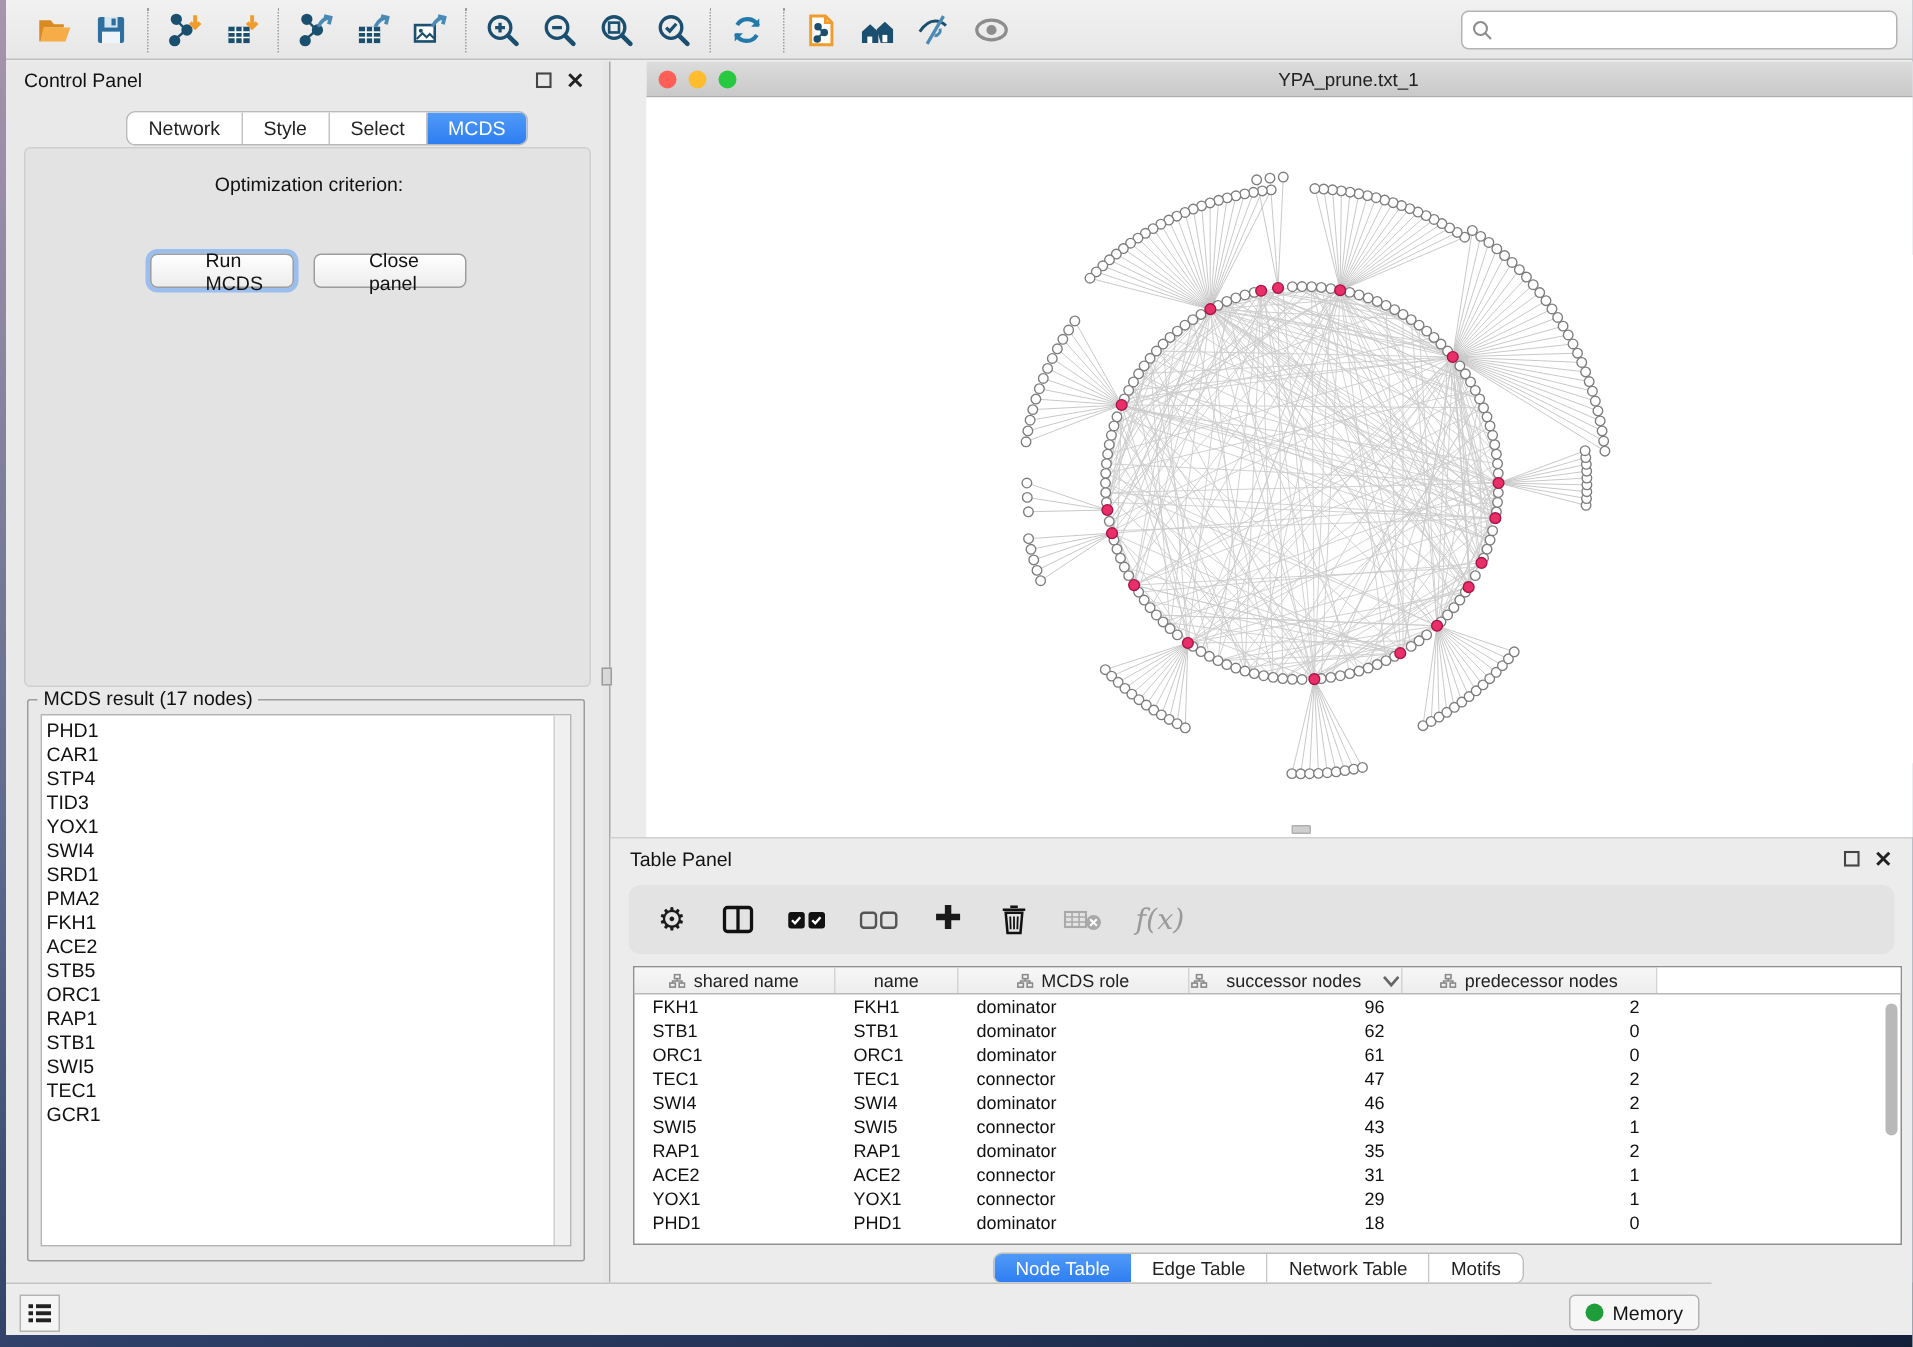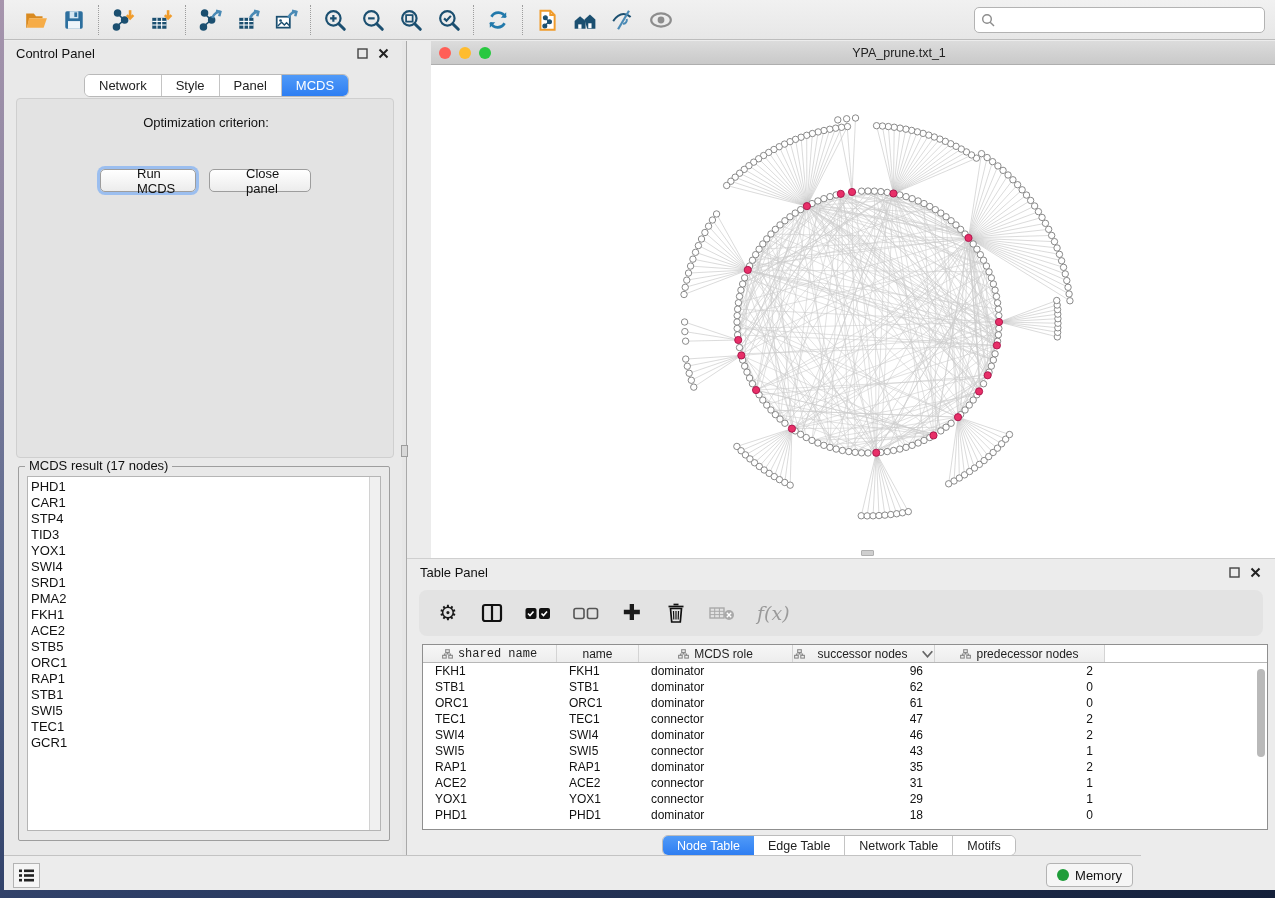--- a/index.html
+++ b/index.html
@@ -298,21 +298,21 @@
         </span>
       <span class="win-btn">
           <svg viewBox="0 0 11 11">
             <path d="M1.5 1.5l8 8M9.5 1.5l-8 8" stroke="#222" stroke-width="2"></path>
           </svg>
         </span>
     </div>
     <div id="cp-tabs" class="abs">
         <div class="seg">Network</div>
         <div class="seg">Style</div>
-        <div class="seg">Panel</div>
+        <div class="seg">Select</div>
         <div class="seg sel">MCDS</div>
       </div>
     <div id="cp-body" class="abs">
       <div id="opt-label" class="abs">Optimization criterion:</div>
       <div id="run-btn" class="push-btn abs">Run MCDS</div>
       <div id="closepanel-btn" class="push-btn abs">Close panel</div>
     </div>
     <div id="mcds-fieldset" class="abs">
       <span id="mcds-legend">MCDS result (17 nodes)</span>
       <div id="mcds-list">
@@ -1115,21 +1115,21 @@
             <circle cx="20" cy="10" r="5" fill="#a9a9a9"></circle>
             <path d="M17.8 7.8l4.4 4.4M22.2 7.8l-4.4 4.4" stroke="#fff" stroke-width="1.4"></path>
           </svg>
         </div>
         <div class="tt-btn">
           <span id="fx-label">f(x)</span>
         </div>
       </div>
     <div id="node-table">
       <div id="nt-header">
-          <div class="nt-hcell" style="width: 134px; font-family: Liberation Mono, monospace;">
+          <div class="nt-hcell" style="width: 134px;">
             <svg viewBox="0 0 12 11" style="width:11px;height:10px;">
               <g fill="none" stroke="#8a8a8a" stroke-width="1.2">
                 <rect x="4" y="0.8" width="4" height="3"></rect>
                 <rect x="0.6" y="7" width="4" height="3"></rect>
                 <rect x="7.4" y="7" width="4" height="3"></rect>
                 <path d="M6 3.8v1.7M2.6 7V5.5h6.8V7"></path>
               </g>
             </svg>
             <span>shared name</span>
           </div>

